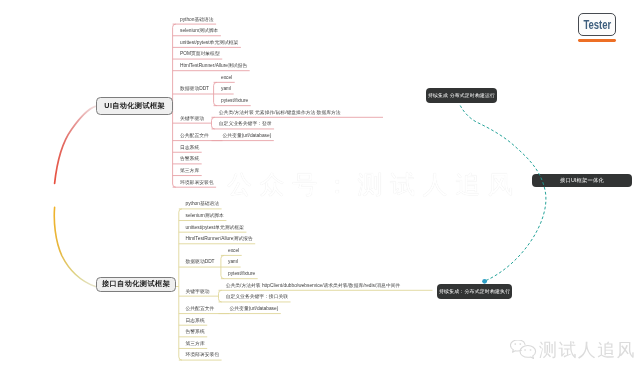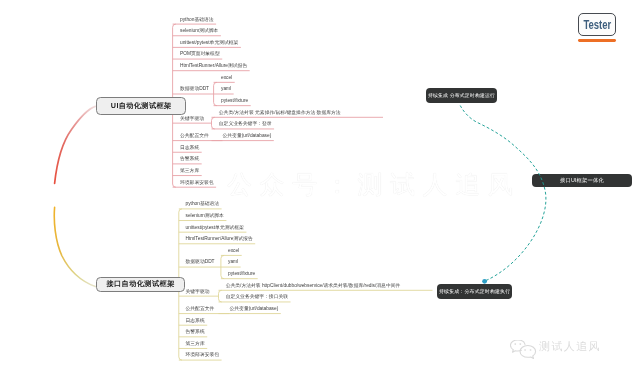--- a/index.html
+++ b/index.html
@@ -18,35 +18,35 @@
             border:1.5px solid #474b51;border-radius:5px;background:#fcfcfc;
             box-sizing:border-box;
             display:flex;align-items:center;justify-content:center;}
   .logo-text{font-size:13.2px;font-weight:bold;color:#3f5f7e;line-height:1;
              font-family:"Liberation Sans",sans-serif;
              transform:scaleX(0.72);}
   .logo-bar{position:absolute;left:577.8px;top:39.3px;width:38.2px;height:2.7px;
             background:#ed6f25;border-radius:1.4px;}
 
   
-  .wm-small{position:absolute;left:539px;top:341px;color:#dcdcdc;font-size:11px;
+  .wm-small{position:absolute;left:539px;top:341px;color:#dcdcdc;font-size:18px;
             white-space:nowrap;letter-spacing:1.4px;line-height:1;}
   .wm-icon{position:absolute;left:510px;top:339.5px;width:26.5px;height:19.2px;}
 
   
   .node{position:absolute;box-sizing:border-box;white-space:nowrap;}
   .root-node{left:16px;top:183.2px;width:61px;height:24px;background:#0d85cc;
              color:#fff;font-weight:bold;font-size:11px;border-radius:3.5px;
              display:flex;align-items:center;justify-content:center;letter-spacing:0.4px;}
   .branch-node{background:#efefef;border:0.9px solid #7d7d7d;border-radius:4.5px;
                color:#1e1e1e;font-weight:bold;display:flex;align-items:center;
                justify-content:center;}
-  .branch-ui{left:96px;top:96.7px;width:90px;height:18.2px;font-size:7.2px;
+  .branch-ui{left:96px;top:96.7px;width:77px;height:18.2px;font-size:7.2px;
              letter-spacing:0.35px;text-indent:0.35px;}
-  .branch-api{left:95.9px;top:276.5px;width:89px;height:15.1px;font-size:7.2px;
+  .branch-api{left:95.9px;top:276.5px;width:80px;height:15.1px;font-size:7.2px;
               letter-spacing:0.4px;text-indent:0.4px;}
   .dark-node{background:#323434;color:#fff;border-radius:4px;display:flex;
              align-items:center;justify-content:center;font-size:5px;
              letter-spacing:0.2px;}
   .dn1{left:426px;top:87.5px;width:71px;height:15px;font-size:4.85px;}
   .dn2{left:532px;top:173.6px;width:100px;height:13.4px;font-size:5.3px;}
   .dn3{left:437px;top:284px;width:75.3px;height:14.5px;font-size:4.9px;}
 
   .leaf{position:absolute;white-space:nowrap;color:#404040;font-size:4.8px;
         line-height:1;transform:translateY(-50%);}

